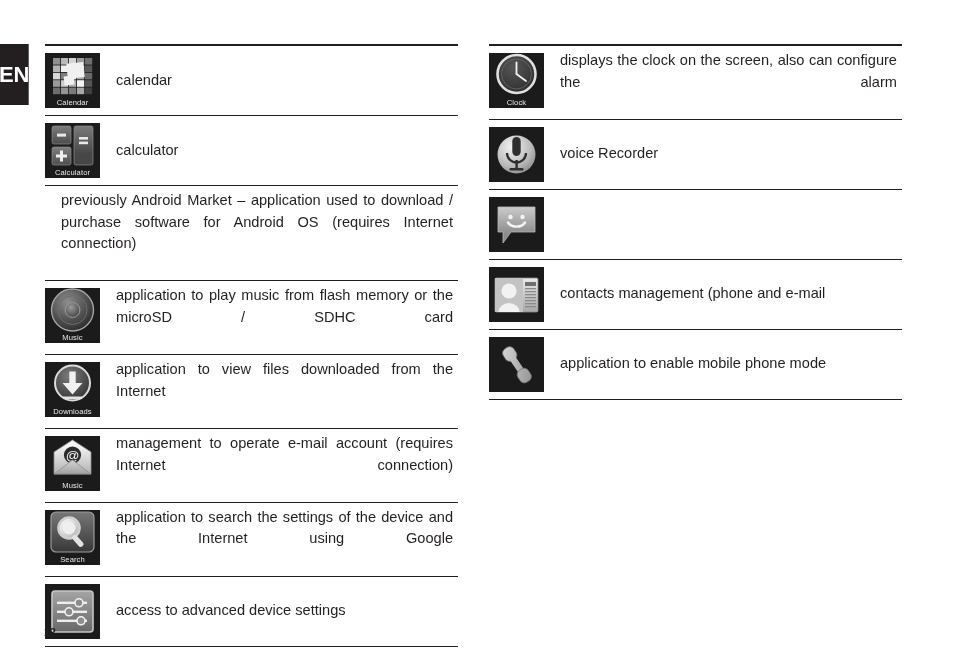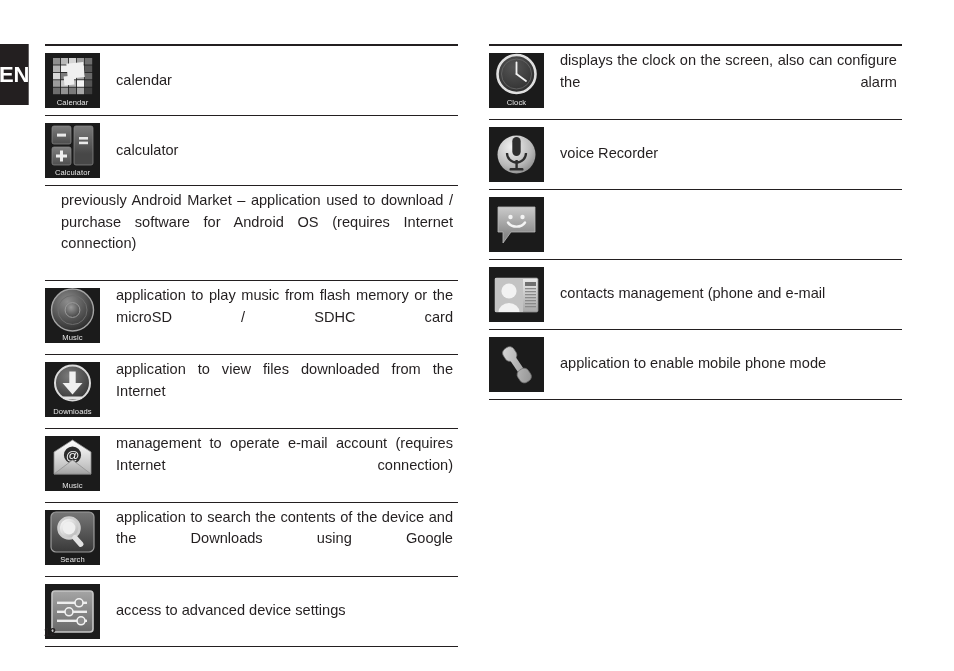--- a/index.html
+++ b/index.html
@@ -312,21 +312,21 @@
                   </defs>
                   <rect x="6" y="5" width="43" height="40" rx="5" fill="url(#sg)" stroke="#9c9c9c" stroke-width="1.2"></rect>
                   <circle cx="24" cy="21" r="10.5" fill="url(#sg2)" stroke="#cfcfcf" stroke-width="2.6"></circle>
                   <circle cx="24" cy="21" r="6.4" fill="#efefef"></circle>
                   <rect x="30" y="27.5" width="5.4" height="14" rx="2.4" fill="#e2e2e2" transform="rotate(-42 32 34)"></rect>
                 </svg></div>
               <div class="tile-label">Search</div>
             </div>
           </div>
           <div class="desc-cell justify">
-            <p>application to search the contents of the device and the Downloads using Google</p>
+            <p>application to search the settings of the device and the Internet using Google</p>
           </div>
         </div>
         <div class="row">
           <div class="icon-cell">
             <div class="tile">
               <div class="glyph"><svg viewBox="0 0 55 55" width="55" height="55">
                   <defs>
                     <linearGradient id="stg" x1="0" y1="8" x2="0" y2="47" gradientUnits="userSpaceOnUse">
                       <stop offset="0" stop-color="#a3a3a3"></stop>
                       <stop offset="1" stop-color="#6a6a6a"></stop>

